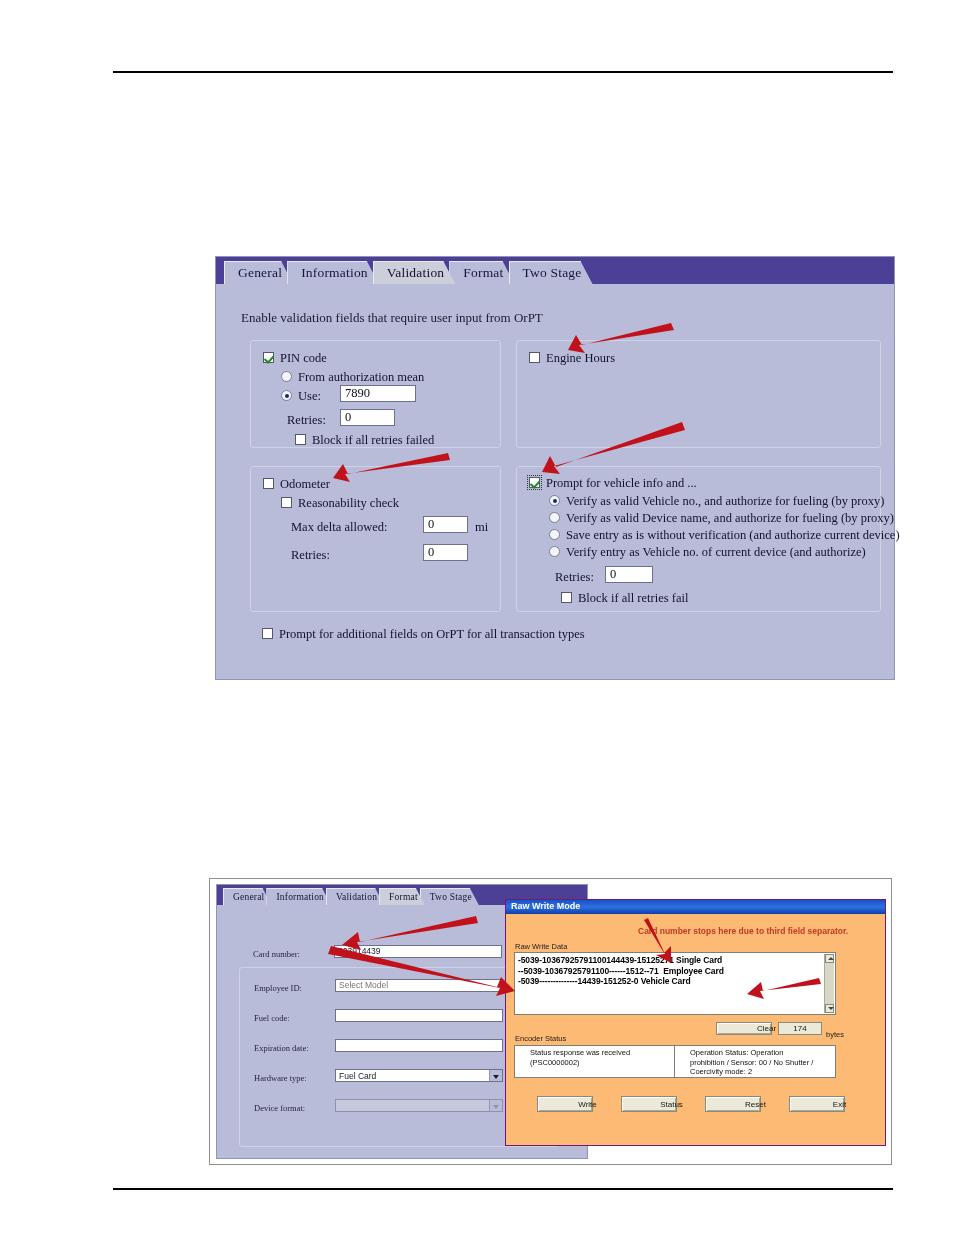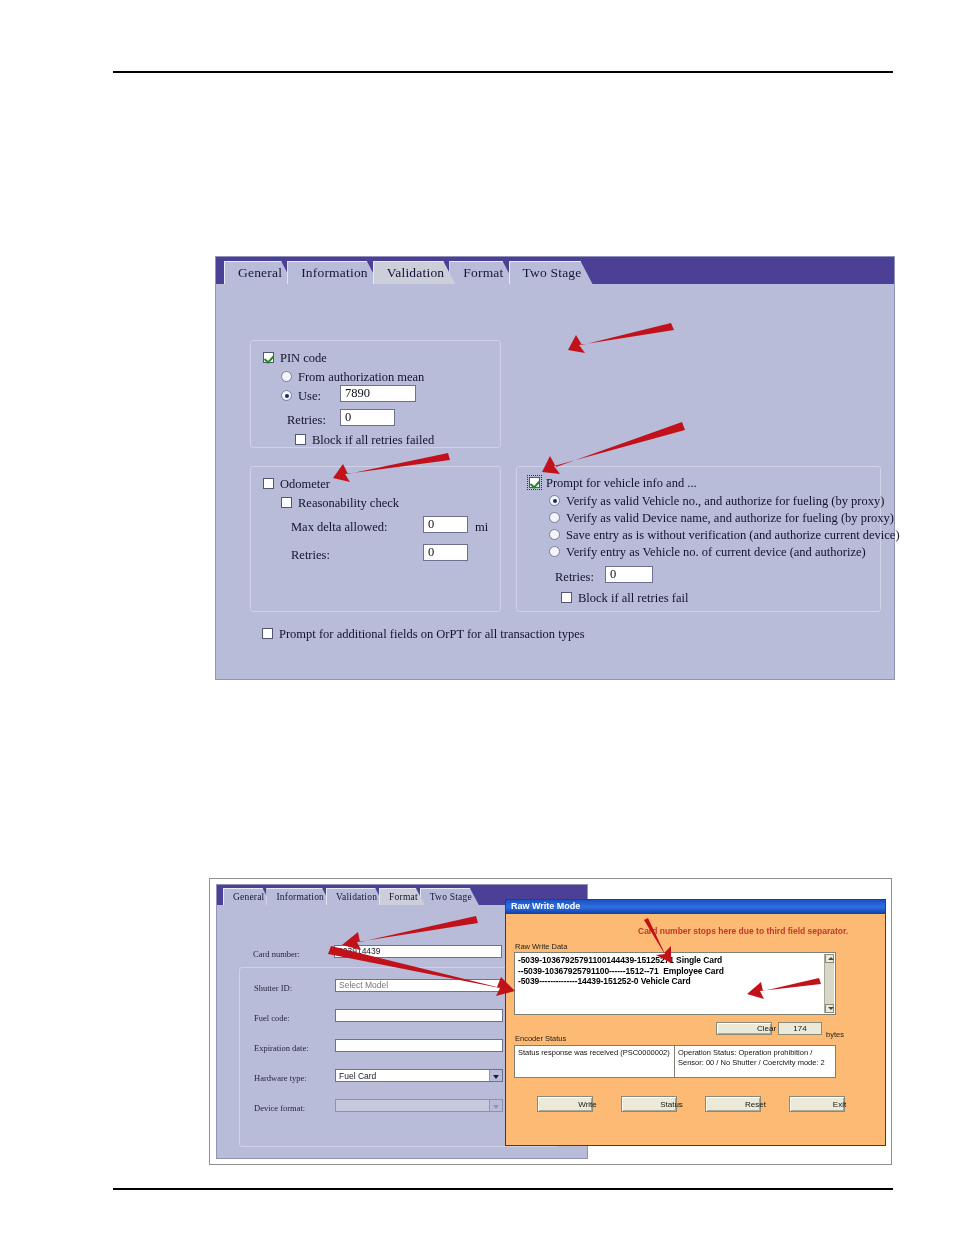--- a/index.html
+++ b/index.html
@@ -95,21 +95,21 @@
        border-right:3px solid transparent;}
   .sb-btn.up::after{top:2px;border-bottom:3px solid #4a4a40;}
   .sb-btn.dn::after{bottom:2px;border-top:3px solid #4a4a40;}
   .win-btn{position:absolute;background:#ece9d8;border:1px solid #8a8a7a;box-sizing:border-box;
        font-size:8px;color:#15150f;display:flex;align-items:center;justify-content:center;
        box-shadow:inset 1px 1px 0 #fff,inset -1px -1px 0 #a9a995;padding-left:45px;}
   #rwm-bytes{position:absolute;background:#ece9d8;border:1px solid #8a8a7a;box-sizing:border-box;
        font-size:8px;display:flex;align-items:center;justify-content:center;color:#15150f;}
   #rwm-status{position:absolute;left:8px;top:145px;width:322px;height:33px;background:#fff;
        border:1px solid #7f7f72;box-sizing:border-box;display:flex;}
-  .st-cell{font-size:7.5px;color:#101010;padding:2px 3px;line-height:9.5px;box-sizing:border-box;}
+  .st-cell{font-size:7.5px;color:#101010;padding:2px 15px;line-height:9.5px;box-sizing:border-box;}
   #st-left{width:160px;border-right:1px solid #7f7f72;}
   #st-right{flex:1;}
 </style>
 </head>
 <body>
 
 <div class="page-rule" id="rule-top"></div>
 <div class="page-rule" id="rule-bottom"></div>
 
 <div id="fig1">
@@ -127,39 +127,45 @@
       <div class="tab">
           <span>Format</span>
         </div>
       <div class="tab">
           <span>Two Stage</span>
         </div>
     </div>
   </div>
 
   <div class="fig1-body">
+    <div class="hint">Enable validation fields that require user input from OrPT</div>
 
     <div class="grp" id="grp-pin">
       <div class="row" style="left:12px;top:10px;">
         <span class="cb checked"></span><span class="lbl">PIN code</span>
       </div>
       <div class="row" style="left:30px;top:29px;">
         <span class="rb"></span><span class="lbl">From authorization mean</span>
       </div>
       <div class="row" style="left:30px;top:48px;">
         <span class="rb sel"></span><span class="lbl">Use:</span>
       </div>
       <input class="txt" style="left: 89px; top: 44px; width: 76px; height: 17px;" value="7890">
       <div class="row" style="left:36px;top:72px;"><span>Retries:</span></div>
       <input class="txt" style="left: 89px; top: 68px; width: 55px; height: 17px;" value="0">
       <div class="row" style="left:44px;top:92px;">
         <span class="cb"></span><span class="lbl">Block if all retries failed</span>
       </div>
     </div>
 
+    <div class="grp" id="grp-engine">
+      <div class="row" style="left:12px;top:10px;">
+        <span class="cb"></span><span class="lbl">Engine Hours</span>
+      </div>
+    </div>
 
     <div class="grp" id="grp-odo">
       <div class="row" style="left:12px;top:10px;">
         <span class="cb"></span><span class="lbl">Odometer</span>
       </div>
       <div class="row" style="left:30px;top:29px;">
         <span class="cb"></span><span class="lbl">Reasonability check</span>
       </div>
       <div class="row" style="left:40px;top:53px;"><span>Max delta allowed:</span></div>
       <input class="txt" style="left: 172px; top: 49px; width: 45px; height: 17px;" value="0">
@@ -228,21 +234,21 @@
             <span>Two Stage</span>
           </div>
       </div>
     </div>
 
     <div class="f2-body">
       <div class="f2-row" style="left:36px;top:44px;"><span>Card number:</span></div>
       <input class="f2-inp" style="left: 117px; top: 40px; width: 168px;" value="503914439">
 
       <div id="grp-card">
-        <div class="f2-row" style="left:14px;top:15px;"><span>Shutter ID:</span></div>
+        <div class="f2-row" style="left:14px;top:15px;"><span>Employee ID:</span></div>
         <input class="f2-inp dim" style="left: 95px; top: 11px; width: 168px;" placeholder="Select Model">
 
         <div class="f2-row" style="left:14px;top:45px;"><span>Fuel code:</span></div>
         <input class="f2-inp" style="left: 95px; top: 41px; width: 168px;" value="">
 
         <div class="f2-row" style="left:14px;top:75px;"><span>Expiration date:</span></div>
         <input class="f2-inp" style="left: 95px; top: 71px; width: 168px;" value="">
 
         <div class="f2-row" style="left:14px;top:105px;"><span>Hardware type:</span></div>
         <div class="f2-inp" style="left:95px;top:101px;width:168px;">

